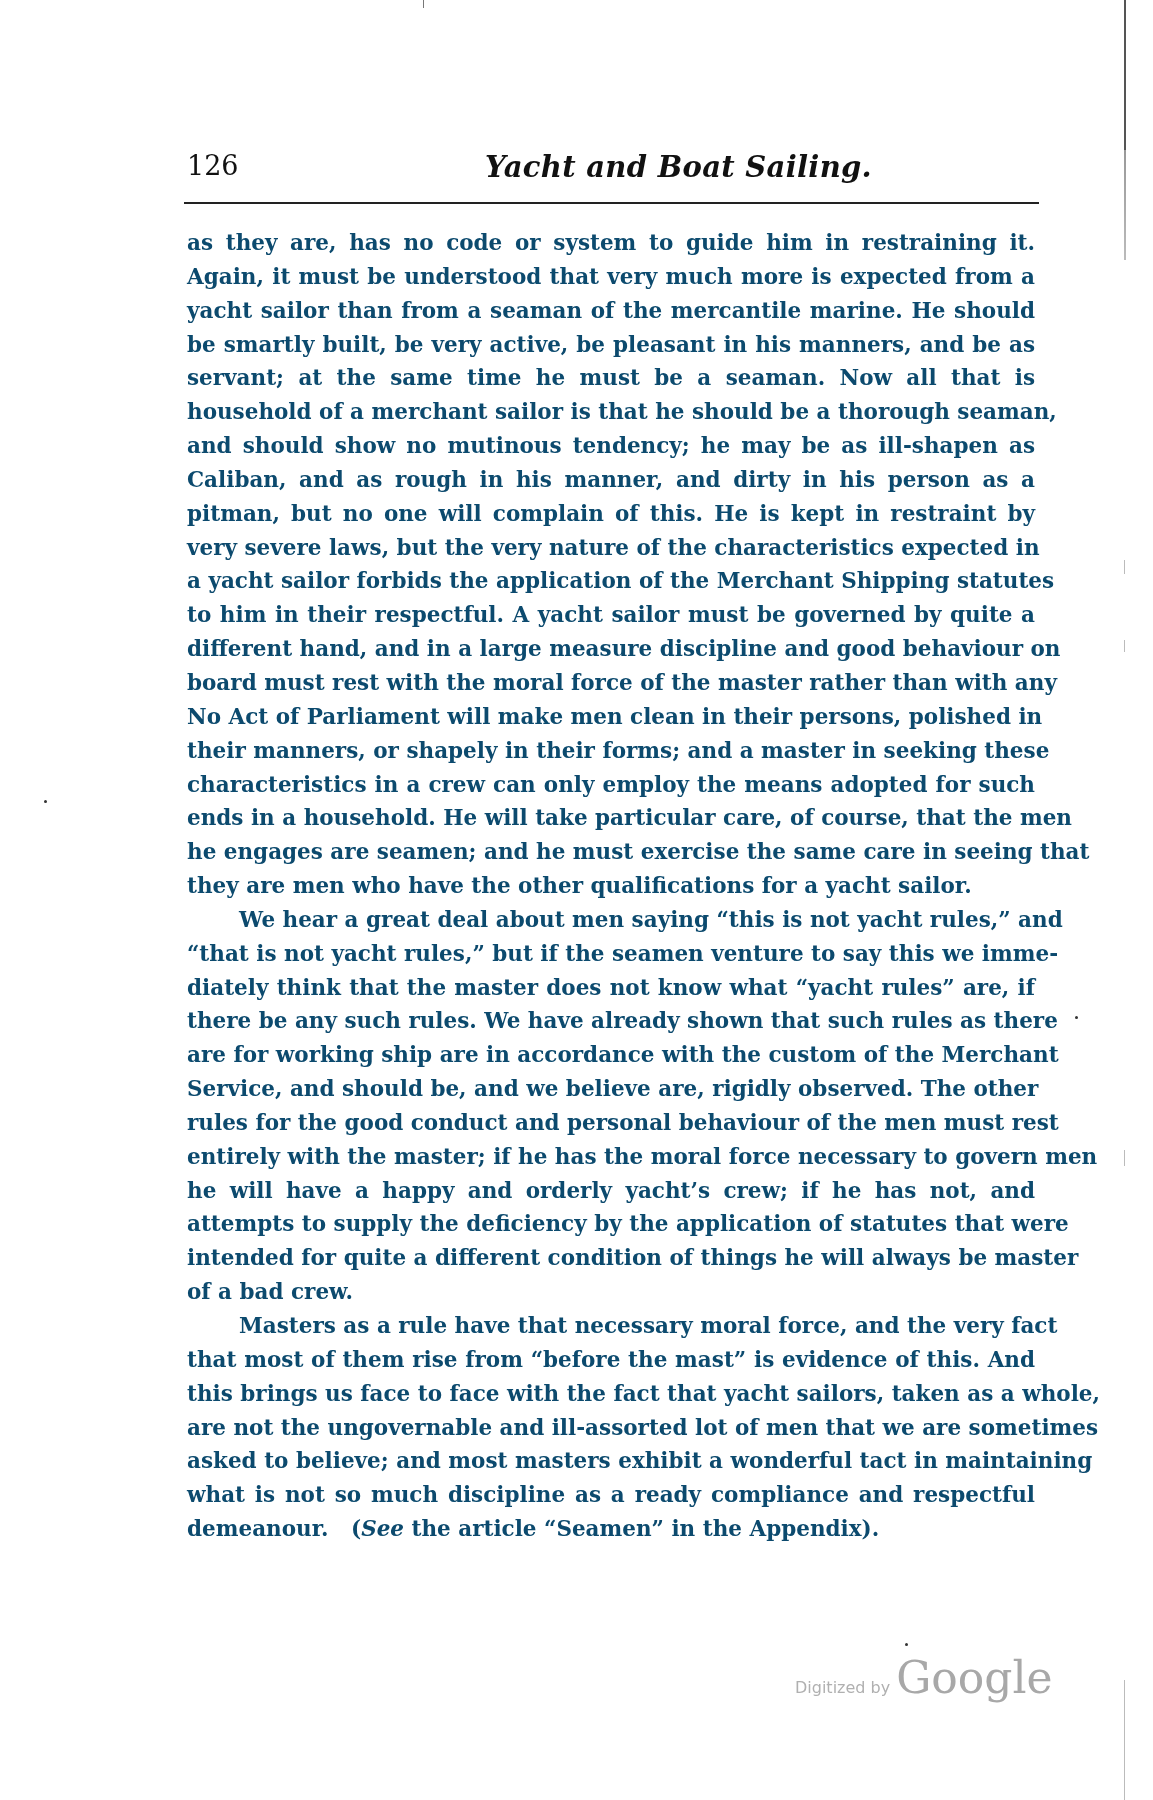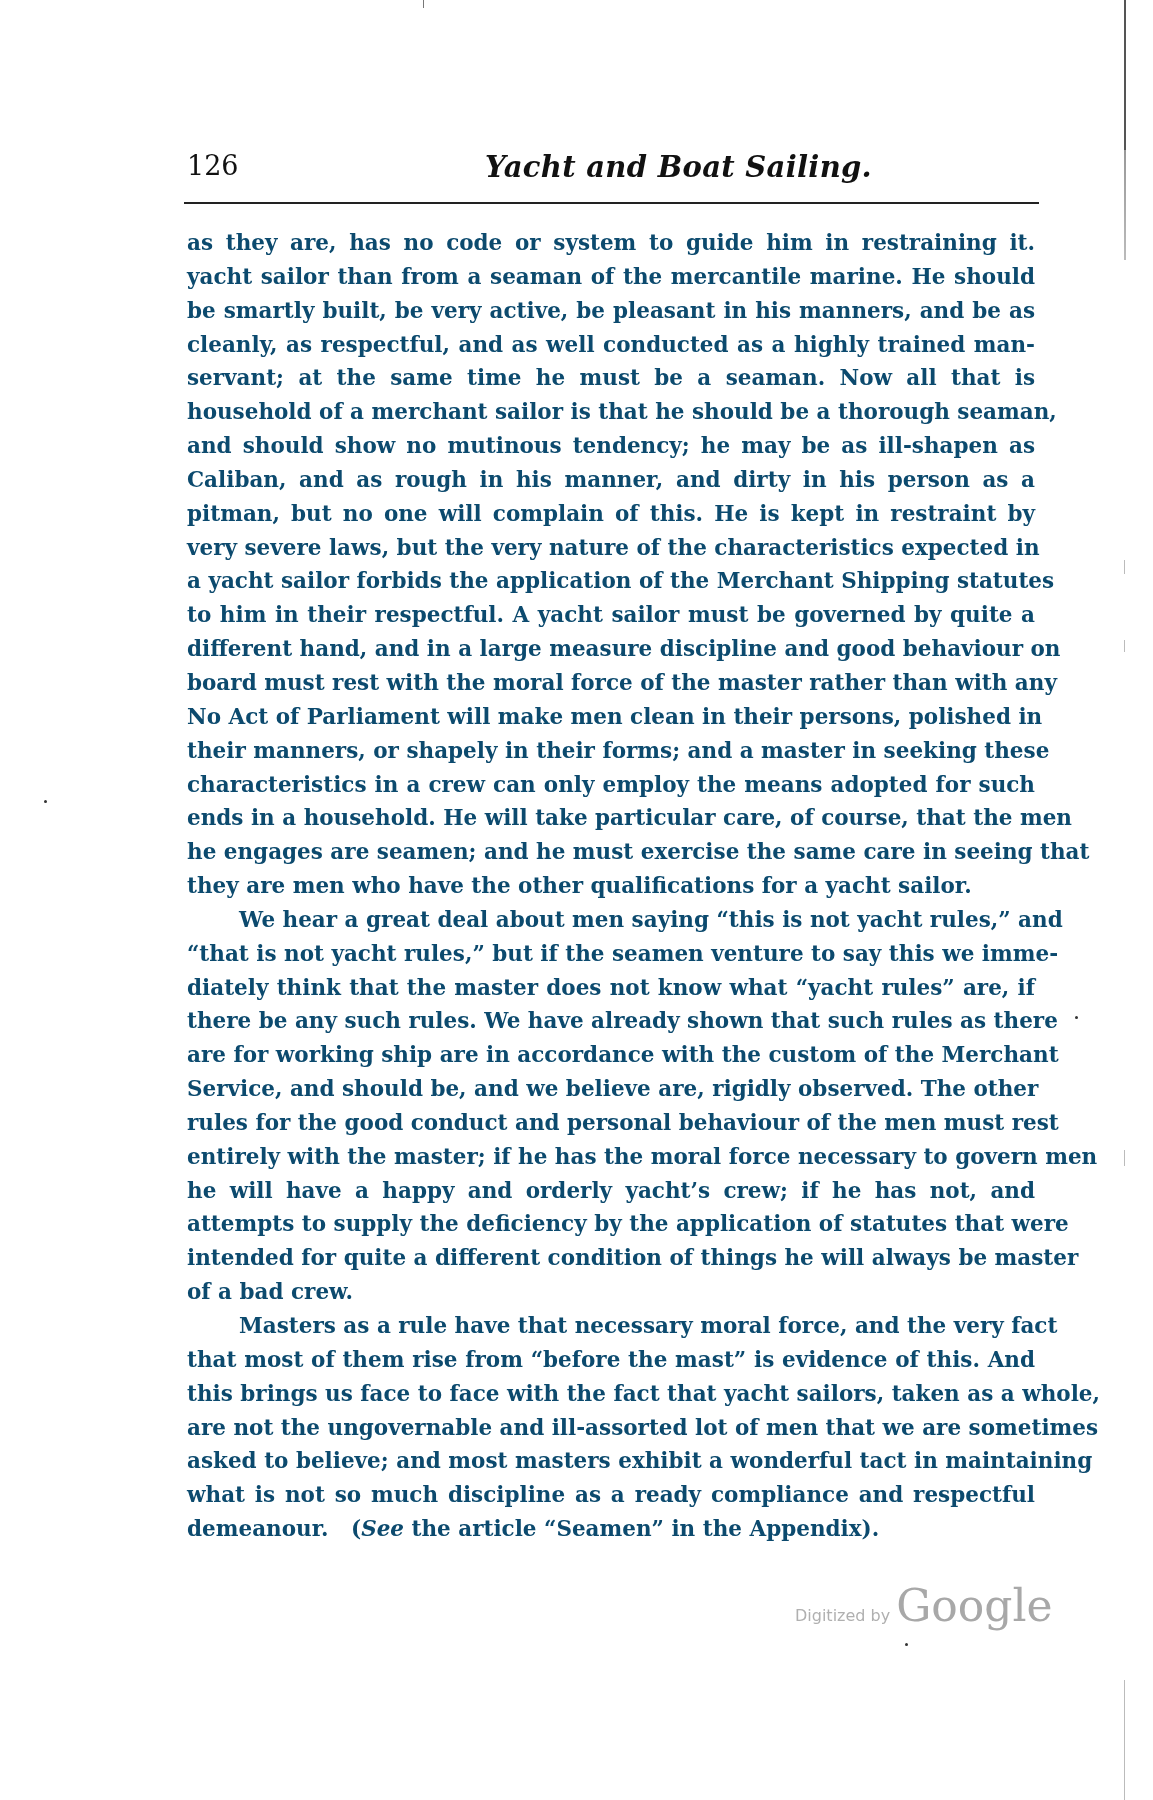--- a/index.html
+++ b/index.html
@@ -9,21 +9,21 @@
       background: linear-gradient(to bottom, #555 0, #555 150px, #999 150px, #bbb 260px, transparent 260px, transparent 100%); }
     .edge-dash { position: absolute; left: 1124px; width: 1px; background: #bbb; }
     .top-mark { position: absolute; left: 423px; top: 0; width: 1px; height: 8px; background: #777; }
     .header { position: absolute; left: 187px; top: 150px; width: 850px; height: 44px; }
     .page-number { position: absolute; left: 0; top: 0; font-family: "DejaVu Serif", serif; font-size: 27px; color: #111; }
     .running-title { position: absolute; left: 270px; top: 0; font-family: "DejaVu Serif", serif; font-style: italic; font-weight: bold; font-size: 29px; color: #111; letter-spacing: 0.3px; margin-left: 28px; }
     .rule { position: absolute; left: 184px; top: 202px; width: 855px; height: 2px; background: #222; }
     .body-text { position: absolute; left: 187px; top: 226px; width: 848px; font-family: "DejaVu Serif", serif; font-size: 21.5px; line-height: 33.85px; color: #0c4a6e; font-weight: bold; }
     .line { display: block; text-align: justify; text-align-last: justify; white-space: nowrap; }
     .line.end { text-align-last: left; }
-    .watermark { position: absolute; left: 795px; top: 1580px; color: #aaa; }
+    .watermark { position: absolute; left: 795px; top: 1652px; color: #aaa; }
     .wm-small { font-family: "DejaVu Sans", sans-serif; font-size: 16px; font-weight: normal; color: #b0b0b0; }
     .wm-big { font-family: "DejaVu Serif", serif; font-size: 44px; color: #a8a8a8; margin-left: 2px; }
     .stray { position: absolute; width: 3px; height: 3px; background: #333; border-radius: 50%; }
     .italic { font-style: italic; }
   </style>
 </head>
 <body>
 
 <div class="page">
   <div class="top-mark"></div>
@@ -35,23 +35,23 @@
 
   <div class="header">
     <span class="page-number">126</span>
     <span class="running-title">Yacht and Boat Sailing.</span>
   </div>
   <div class="rule"></div>
 
   <div class="body-text">
     <div>
       <span class="line">as they are, has no code or system to guide him in restraining it.</span>
+      <span class="line">Again, it must be understood that very much more is expected from a</span>
       <span class="line">yacht sailor than from a seaman of the mercantile marine. He should</span>
       <span class="line">be smartly built, be very active, be pleasant in his manners, and be as</span>
-      <span class="line">cleanly, as respectful, and as well conducted as a highly trained man-</span>
       <span class="line">servant; at the same time he must be a seaman. Now all that is</span>
       <span class="line">household of a merchant sailor is that he should be a thorough seaman,</span>
       <span class="line">and should show no mutinous tendency; he may be as ill-shapen as</span>
       <span class="line">Caliban, and as rough in his manner, and dirty in his person as a</span>
       <span class="line">pitman, but no one will complain of this. He is kept in restraint by</span>
       <span class="line">very severe laws, but the very nature of the characteristics expected in</span>
       <span class="line">a yacht sailor forbids the application of the Merchant Shipping statutes</span>
       <span class="line">to him in their respectful. A yacht sailor must be governed by quite a</span>
       <span class="line">different hand, and in a large measure discipline and good behaviour on</span>
       <span class="line">board must rest with the moral force of the master rather than with any</span>

